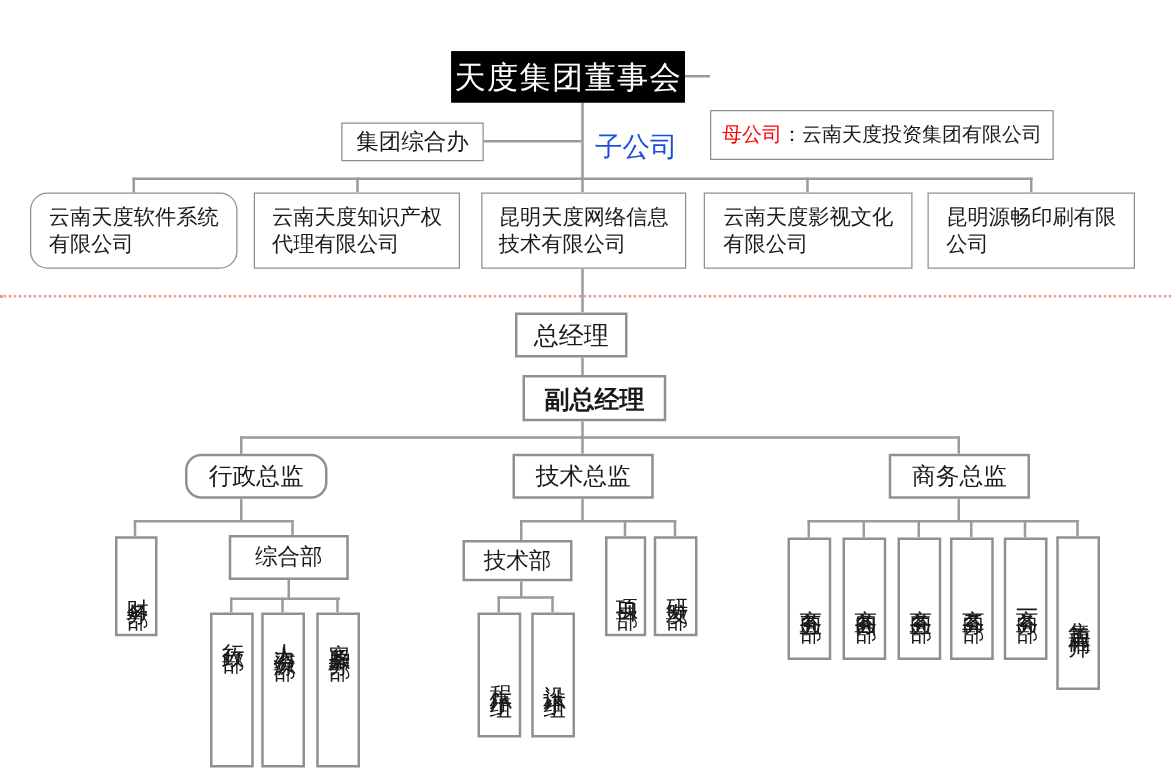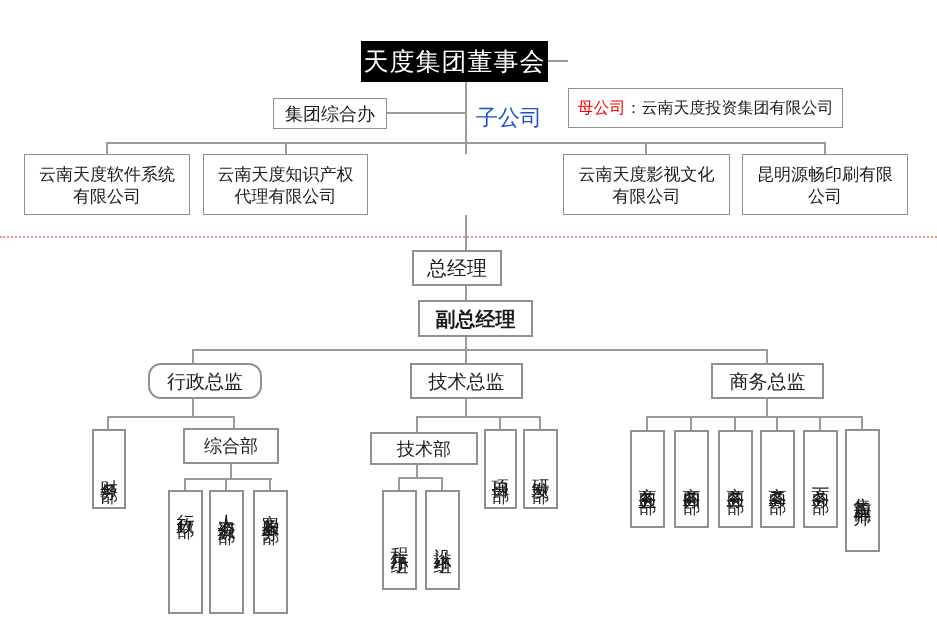--- a/index.html
+++ b/index.html
@@ -4,21 +4,21 @@
 <style>
   html,body{margin:0;padding:0;background:#fff;}
   #stage{
     position:relative;width:937px;height:625px;background:#ffffff;overflow:hidden;
     font-family:"DejaVu Sans","Liberation Sans",sans-serif;color:#1a1a1a;
   }
   .box{
     position:absolute;box-sizing:border-box;background:#ffffff;
     border:1px solid #8f8f8f;
     display:flex;align-items:center;justify-content:center;
-    text-align:center;white-space:pre-line;
+    white-space:pre-line;
     font-size:17px;line-height:22px;
   }
   .b2{border-width:2px;border-color:#909090;}
   .board{
     background:#000000;border:2px solid #000000;color:#ffffff;
     font-size:25px;letter-spacing:1px;
   }
   .parent-note{font-size:16px;white-space:nowrap;margin-top:47px;}
   .parent-note .red{color:#ff0000;}
   .mid{font-size:20px;}
@@ -90,43 +90,45 @@
 
   <div class="box parent-note" style="left:568px;top:41px;width:275px;height:40px;">
     <span class="red">母公司</span>
       <span>：云南天度投资集团有限公司</span>
   </div>
 
   <div class="box dept" style="left:273px;top:98px;width:114px;height:31px;">集团综合办</div>
 
   <div class="free-label" style="left:476px;top:103px;">子公司</div>
 
-  <div class="box" style="left:24px;top:154px;width:166px;height:61px;">云南天度软件系统
+  <div class="box" style="left:24px;top:154px;width:166px;height:61px;border-radius:14px;">云南天度软件系统
 有限公司</div>
   <div class="box" style="left:203px;top:154px;width:165px;height:61px;">云南天度知识产权
 代理有限公司</div>
+  <div class="box" style="left:385px;top:154px;width:164px;height:61px;">昆明天度网络信息
+技术有限公司</div>
   <div class="box" style="left:563px;top:154px;width:167px;height:61px;">云南天度影视文化
 有限公司</div>
   <div class="box" style="left:742px;top:154px;width:166px;height:61px;">昆明源畅印刷有限
 公司</div>
 
   <div class="box b2 mid" style="left:412px;top:250px;width:90px;height:36px;">总经理</div>
   <div class="box b2 mid" style="left:418px;top:300px;width:115px;height:37px;font-weight:bold;">副总经理</div>
 
   <div class="box b2 dir" style="left:148px;top:363px;width:114px;height:36px;border-radius:13px;">行政总监</div>
   <div class="box b2 dir" style="left:410px;top:363px;width:113px;height:36px;">技术总监</div>
   <div class="box b2 dir" style="left:711px;top:363px;width:113px;height:36px;">商务总监</div>
 
   <div class="box b2 vbox" style="left:92px;top:429px;width:34px;height:80px;"><span>财务部</span></div>
   <div class="box b2 dept" style="left:183px;top:428px;width:96px;height:36px;">综合部</div>
   <div class="box b2 vbox vtop" style="left:168px;top:490px;width:35px;height:124px;"><span>行政部</span></div>
   <div class="box b2 vbox vtop" style="left:209px;top:490px;width:35px;height:124px;"><span>人力资源部</span></div>
   <div class="box b2 vbox vtop" style="left:253px;top:490px;width:35px;height:124px;"><span>客户服务部</span></div>
 
-  <div class="box b2 dept" style="left:370px;top:432px;width:108px;height:33px;">技术部</div>
+  <div class="box b2 dept" style="left:370px;top:432px;width:88px;height:33px;">技术部</div>
   <div class="box b2 vbox" style="left:484px;top:429px;width:33px;height:80px;"><span>项目部</span></div>
   <div class="box b2 vbox" style="left:523px;top:429px;width:35px;height:80px;"><span>研发部</span></div>
   <div class="box b2 vbox" style="left:382px;top:490px;width:35px;height:100px;"><span>程序小组</span></div>
   <div class="box b2 vbox" style="left:425px;top:490px;width:35px;height:100px;"><span>设计小组</span></div>
 
   <div class="box b2 vbox" style="left:630px;top:430px;width:35px;height:98px;"><span>商务五部</span></div>
   <div class="box b2 vbox" style="left:674px;top:430px;width:35px;height:98px;"><span>商务四部</span></div>
   <div class="box b2 vbox" style="left:718px;top:430px;width:35px;height:98px;"><span>商务三部</span></div>
   <div class="box b2 vbox" style="left:760px;top:430px;width:35px;height:98px;"><span>商务二部</span></div>
   <div class="box b2 vbox" style="left:803px;top:430px;width:35px;height:98px;"><span>商务一部</span></div>

